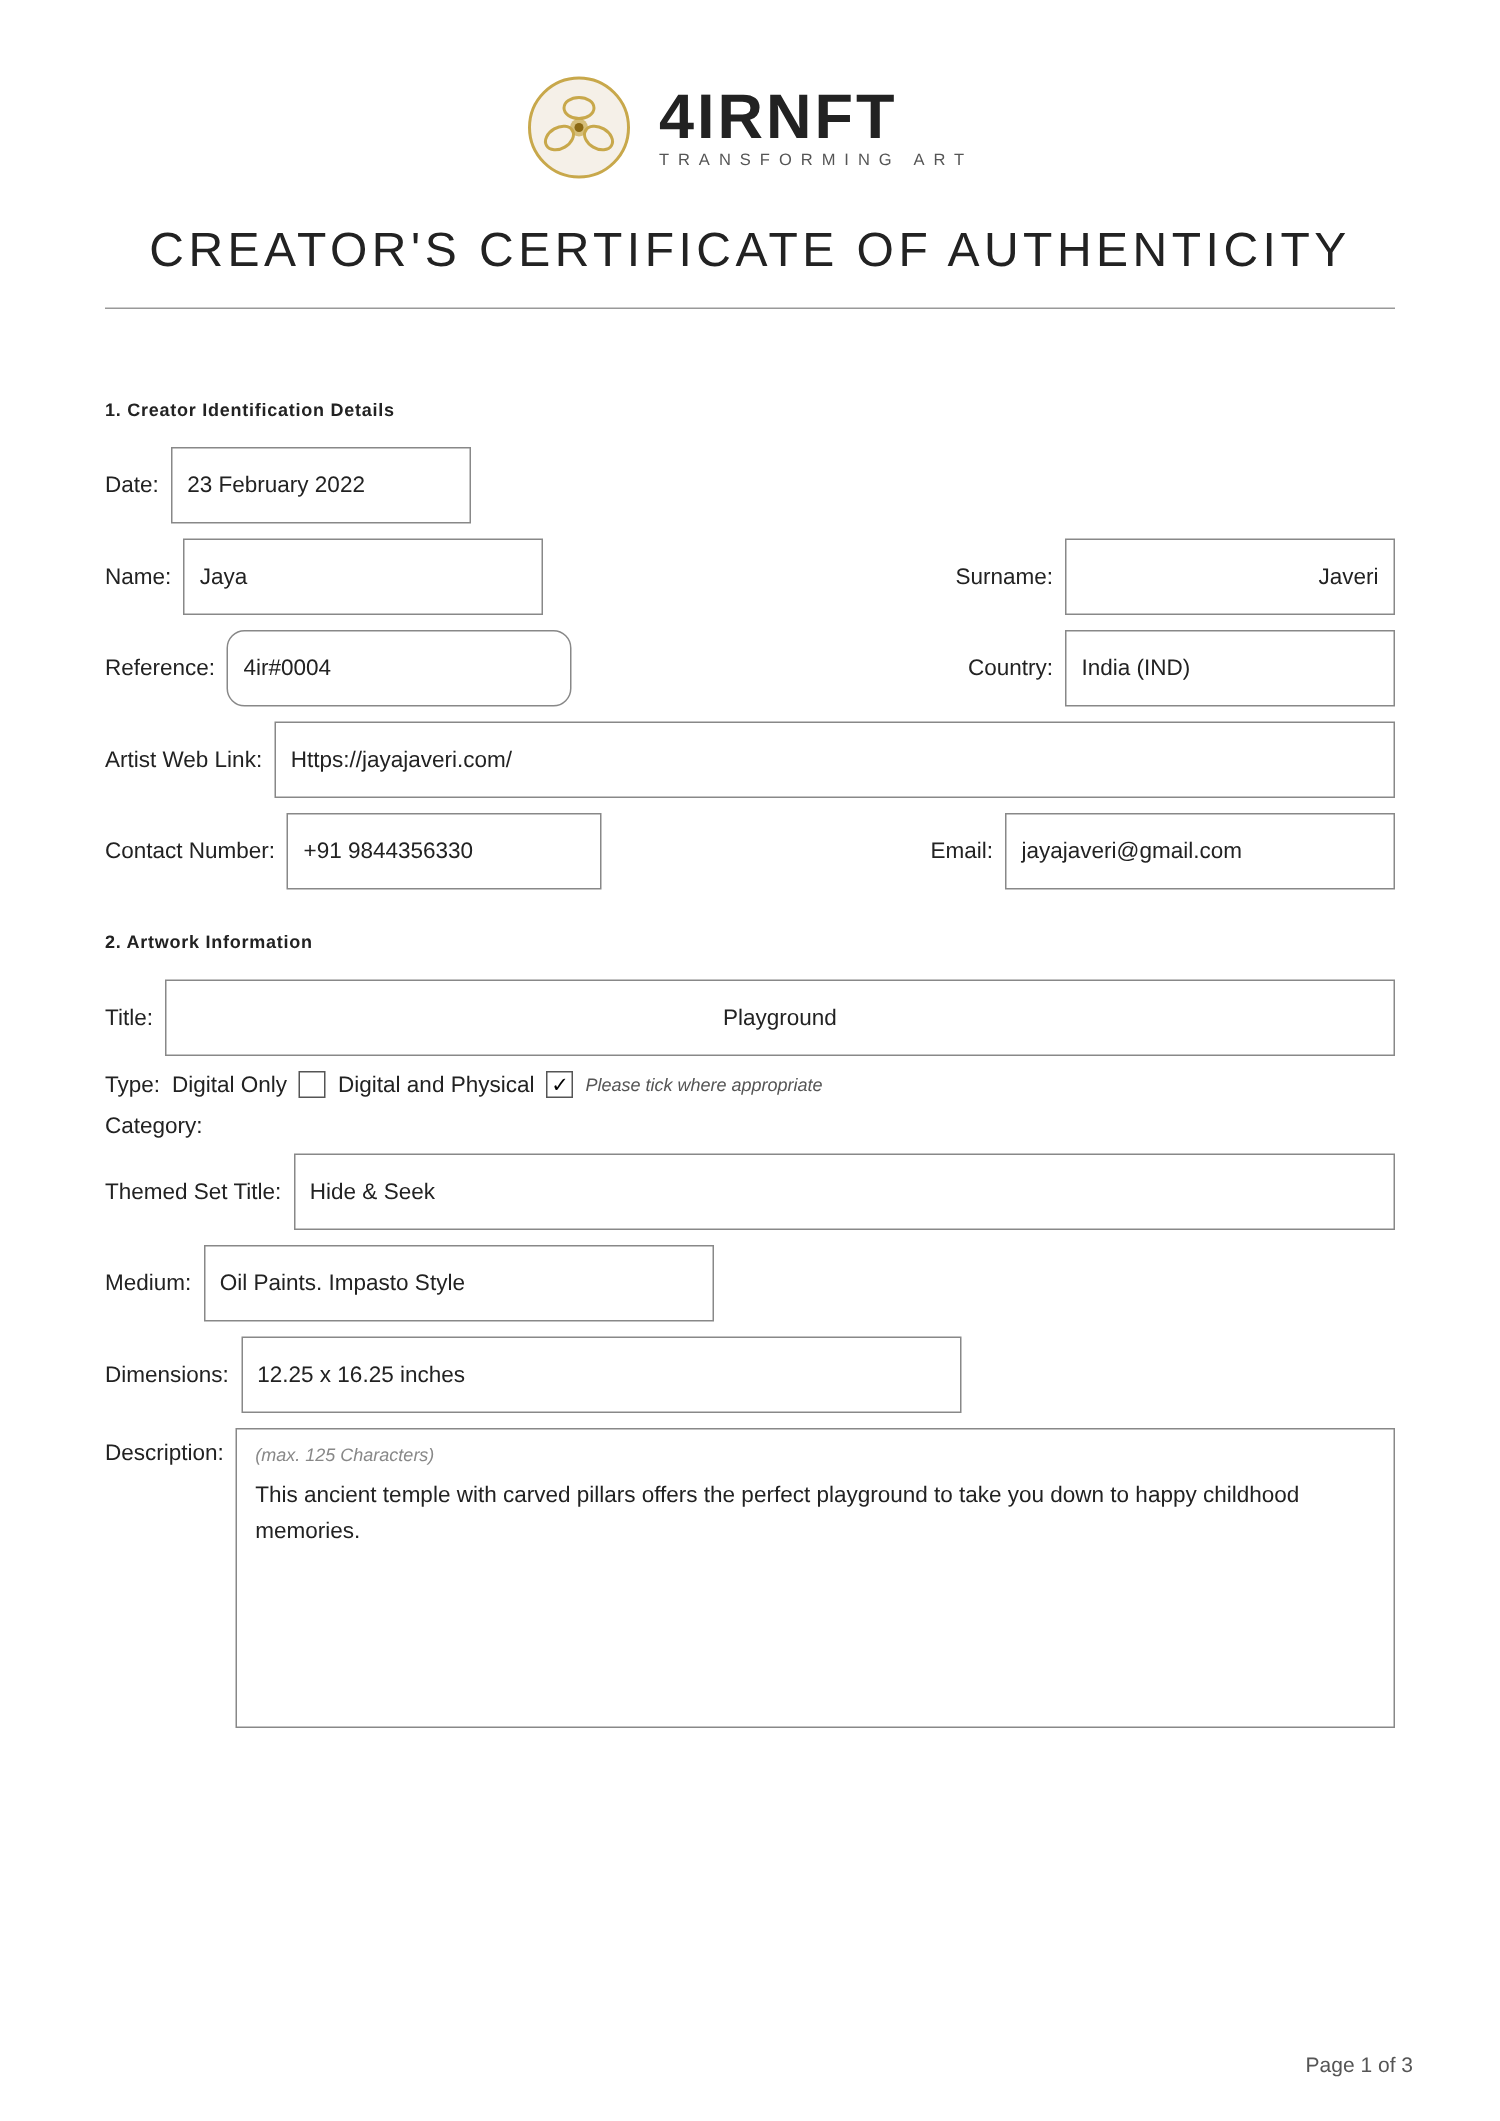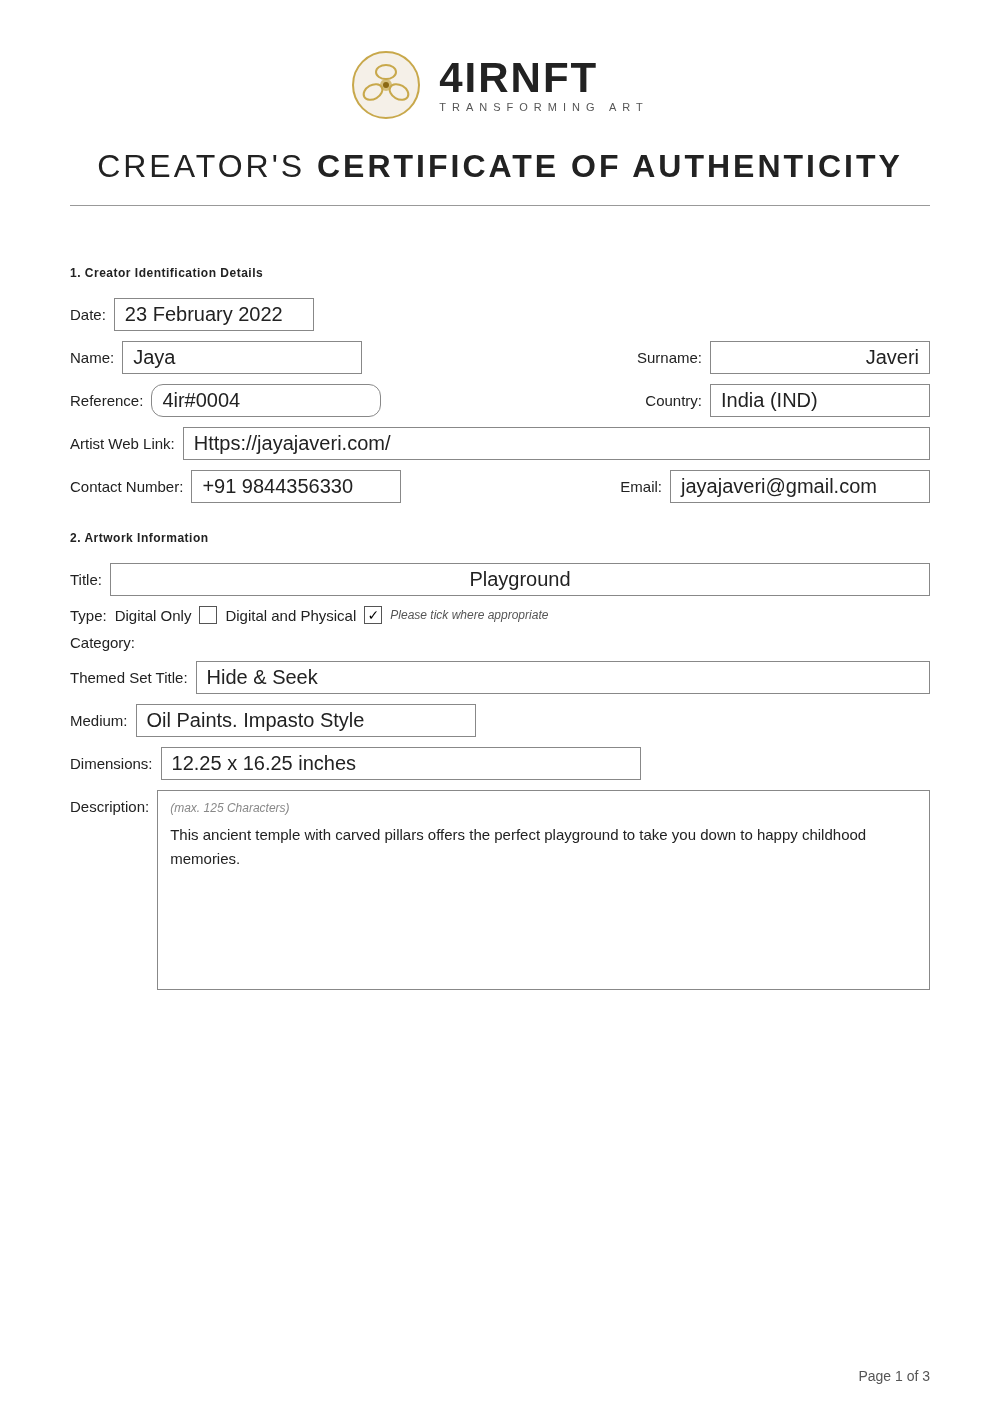--- a/index.html
+++ b/index.html
@@ -58,21 +58,21 @@
       margin-top: 28px;
       margin-bottom: 10px;
       font-size: 32px;
       letter-spacing: 3px;
       color: #222;
     }
     .doc-title span.bold {
       font-weight: 400;
     }
     .doc-title span.light {
-      font-weight: 700;
+      font-weight: 400;
     }
     .title-divider {
       width: 100%;
       border: none;
       border-top: 1.5px solid #999;
       margin: 10px 0 30px 0;
     }
     .section-title {
       font-size: 12px;
       font-weight: 700;
@@ -87,22 +87,22 @@
       gap: 8px;
     }
     .form-label {
       font-size: 15px;
       color: #222;
       white-space: nowrap;
       min-width: 0;
     }
     .form-field {
       border: 1px solid #888;
-      padding: 4px 10px;
-      font-size: 20px;
+      padding: 16px 10px;
+      font-size: 15px;
       color: #222;
       background: #fff;
       min-height: 28px;
     }
     .form-field.wide { flex: 1; }
     .form-field.medium { min-width: 200px; }
     .spacer { flex: 1; }
     .section-block {
       margin-bottom: 28px;
     }
@@ -136,21 +136,21 @@
       margin-bottom: 8px;
     }
     .desc-text {
       font-size: 15px;
       color: #222;
       line-height: 1.6;
     }
     .page-num {
       position: absolute;
       bottom: 30px;
-      right: 70px;
+      right: 58px;
       font-size: 14px;
       color: #555;
     }
   </style>
 </head>
 <body>
 
 <div class="page">
 
   <div class="header">

